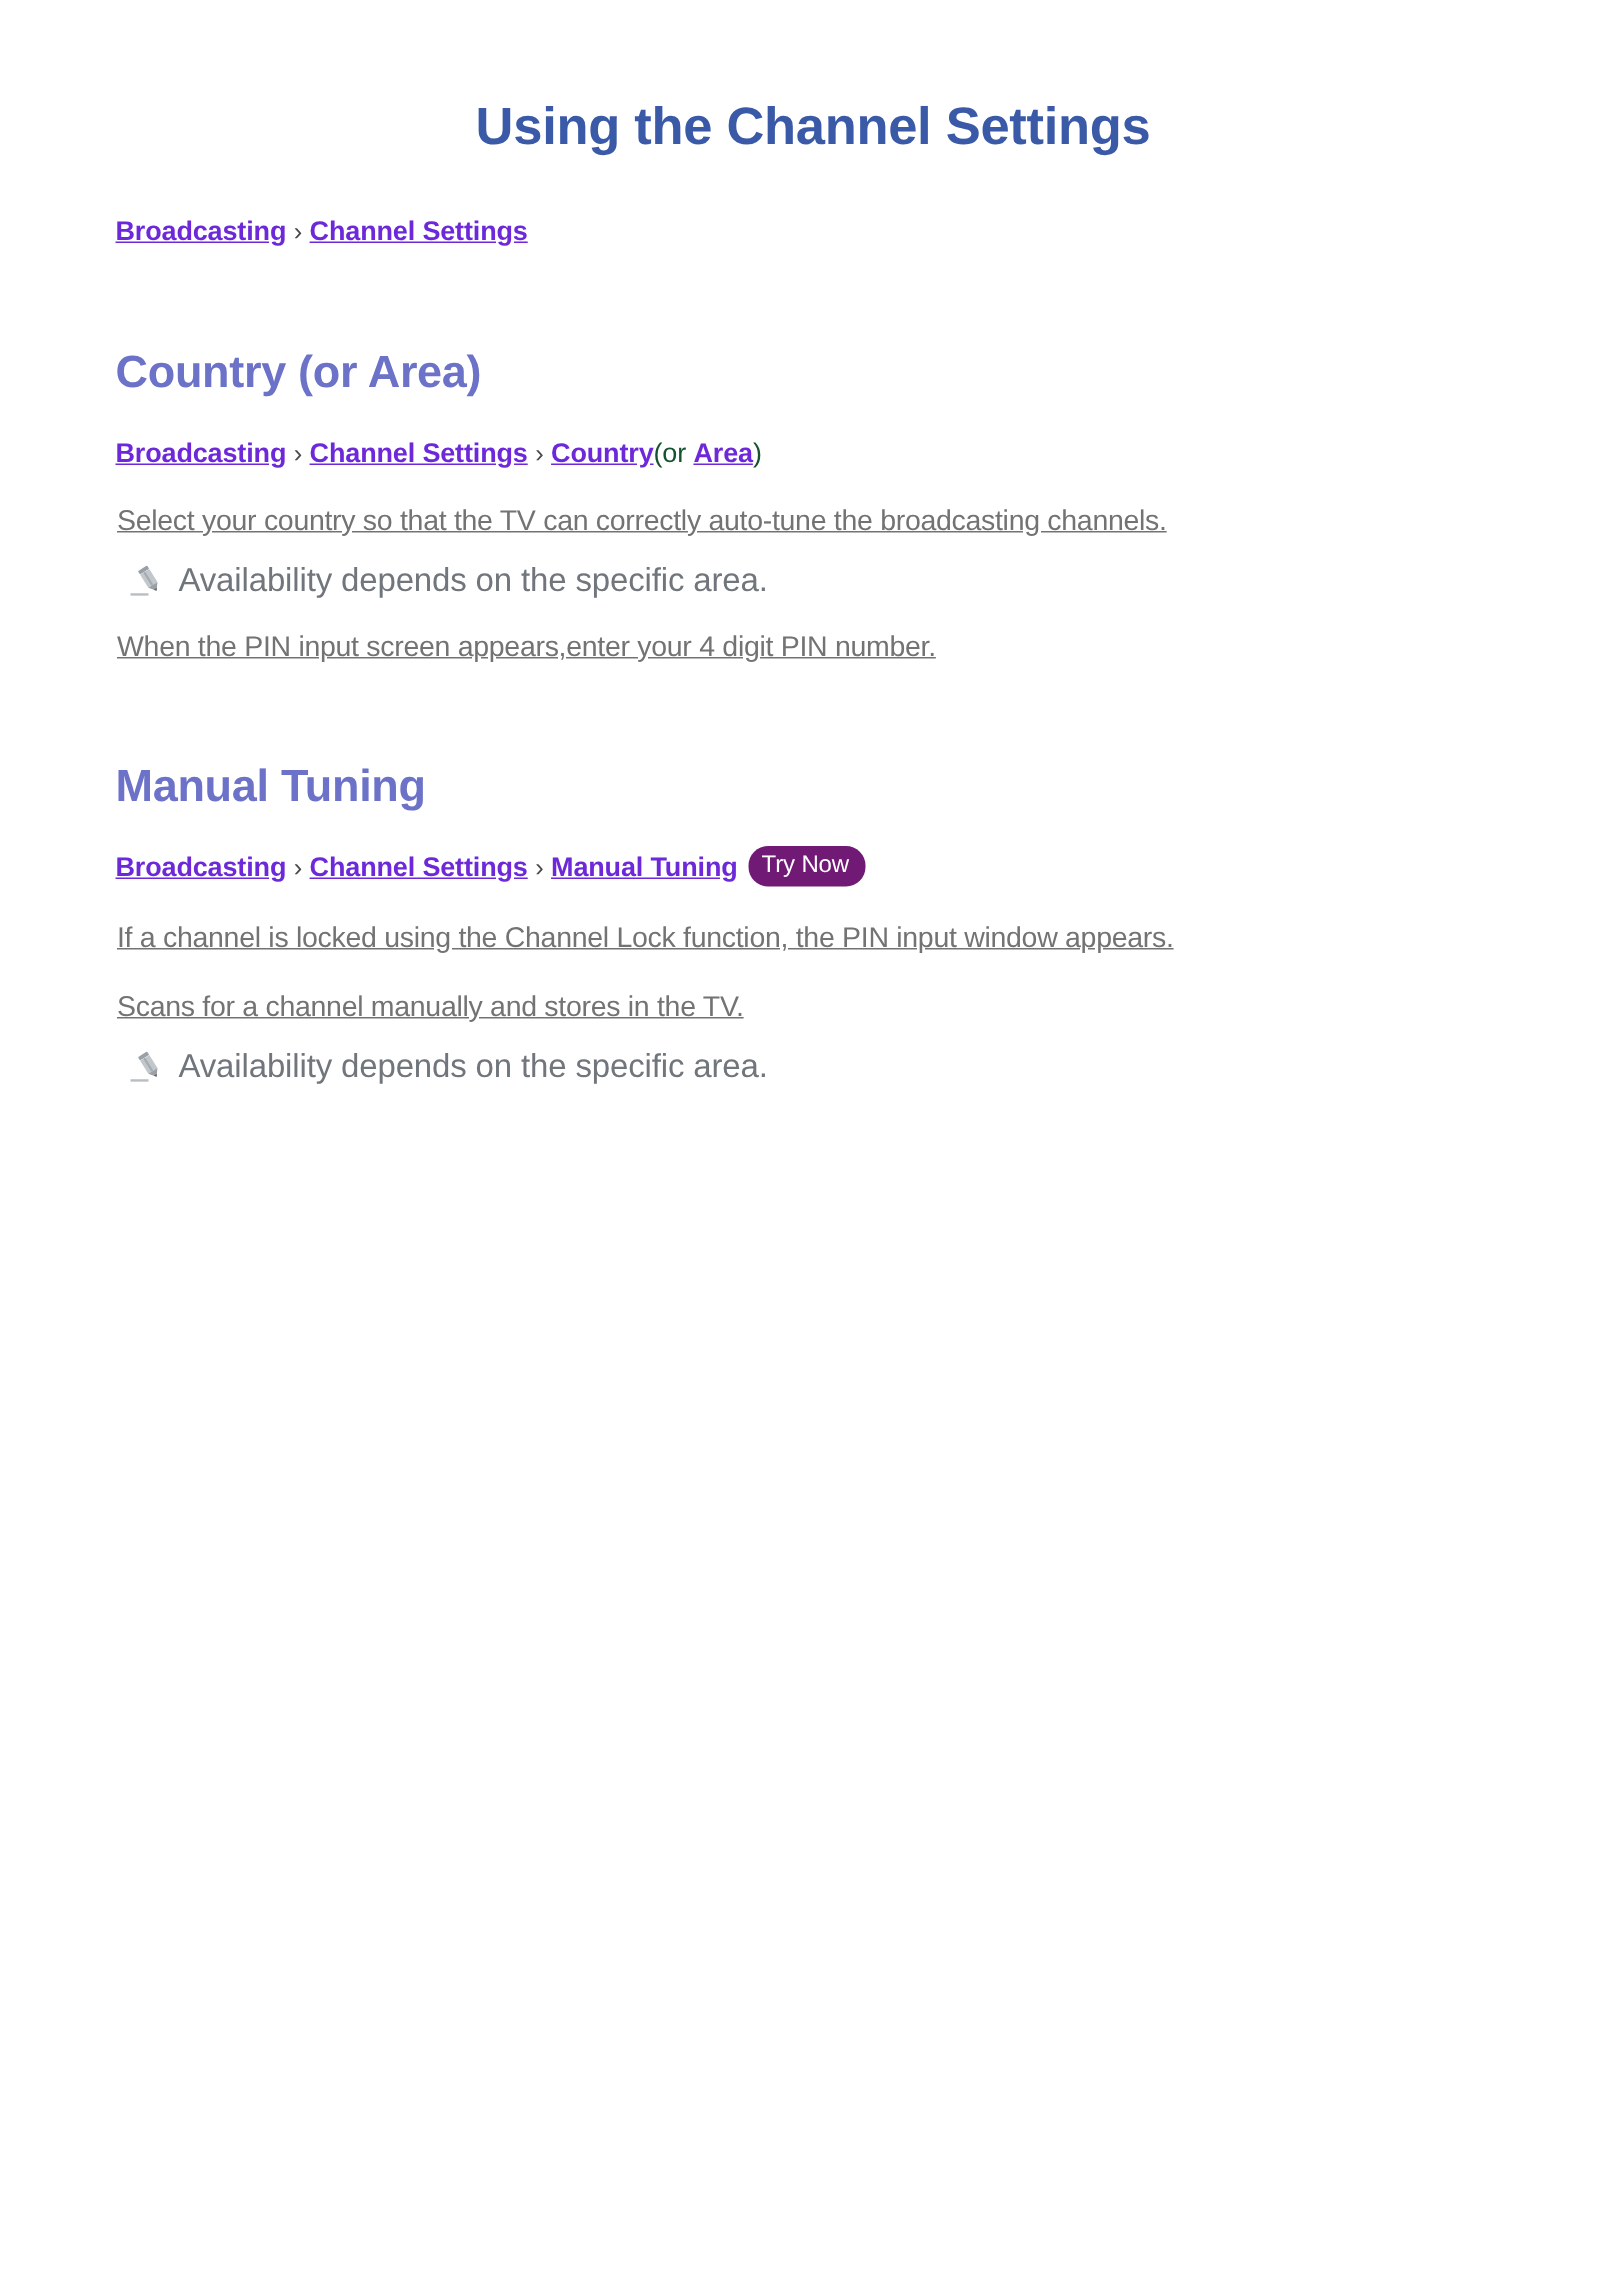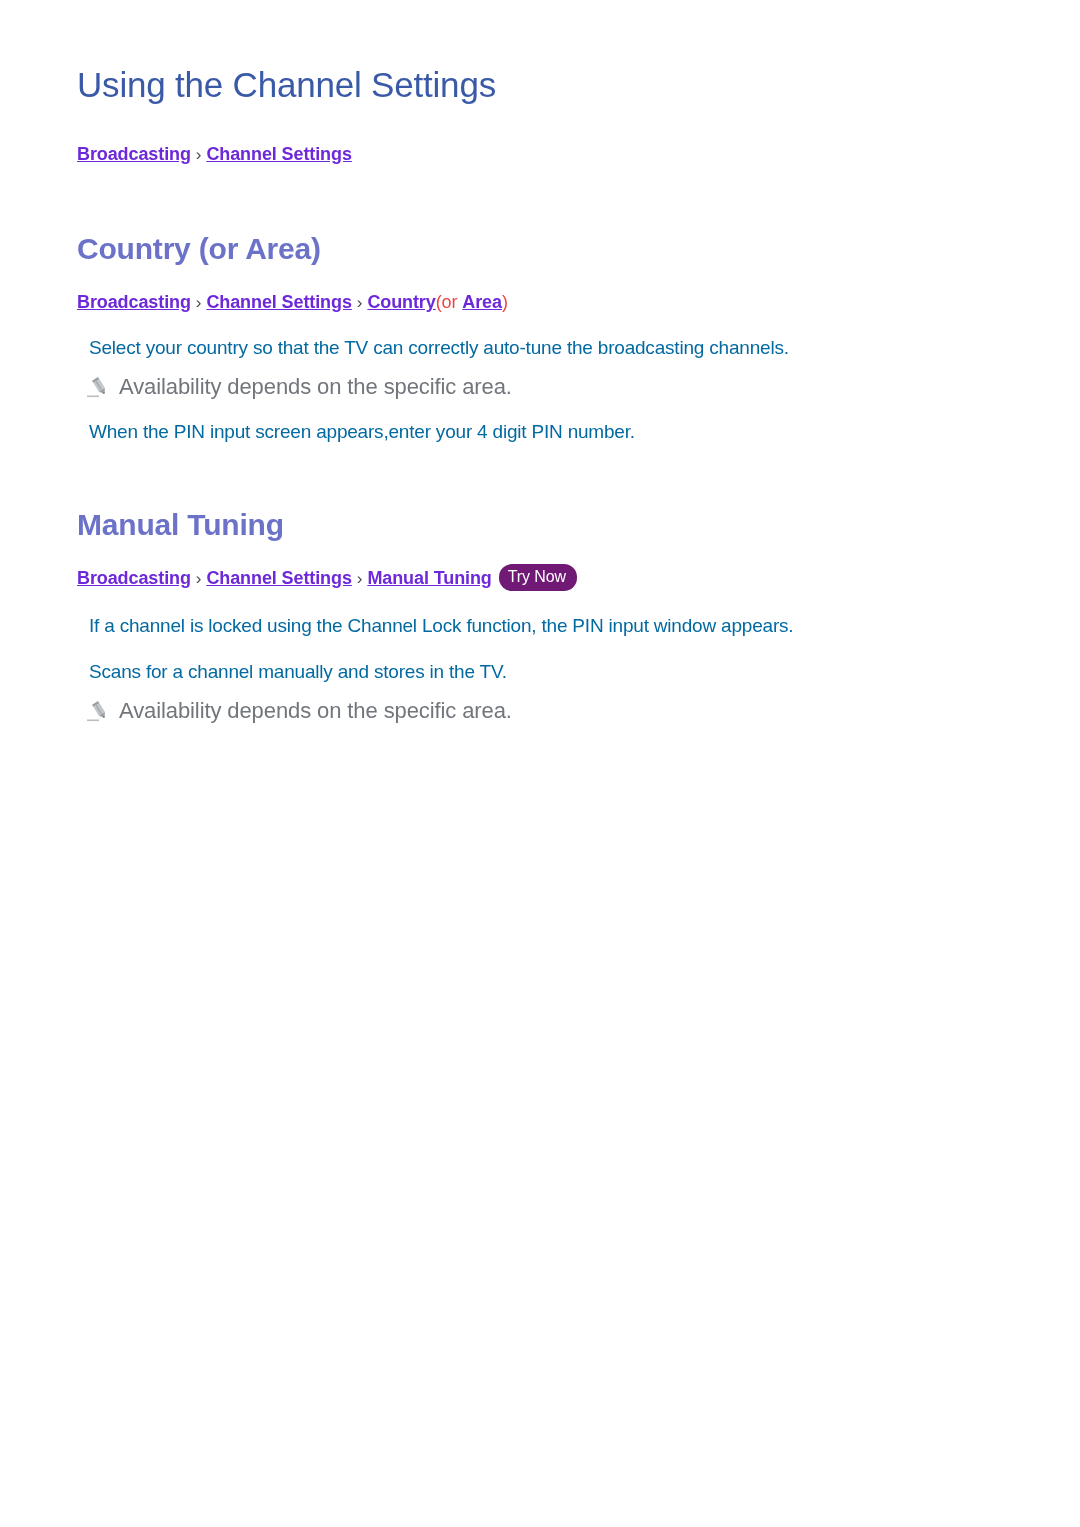--- a/index.html
+++ b/index.html
@@ -29,45 +29,46 @@
     position: absolute;
     left: 77px;
     top: 0;
     width: 930px;
   }
 
   
   .page-title {
     font-size: 35px;
     line-height: 42px;
-    font-weight: normal;
+    font-weight: bold;
     color: #3a5aa8;
     letter-spacing: -0.2px;
     margin: 0;
     padding-top: 64px;
+    text-align: center;
   }
 
   
   .breadcrumb {
     font-size: 18px;
     line-height: 24px;
     font-weight: bold;
     color: #1160a8;
     letter-spacing: -0.1px;
     white-space: nowrap;
   }
   .breadcrumb .crumb { color: #6d28d9; text-decoration: underline; }
   .breadcrumb .sep {
     color: #4a4a4a;
     font-weight: normal;
     padding: 0 5px;
     font-size: 17px;
   }
   .breadcrumb .plain {
-    color: #ef4444;
+    color: #14532d;
     font-weight: normal;
   }
 
   .bc-top { margin-top: 36px; }
   .bc-country { margin-top: 23px; }
   .bc-manual { margin-top: 23px; }
 
   
   .section-title {
     font-size: 30px;
@@ -77,24 +78,25 @@
     letter-spacing: -0.2px;
     margin: 0;
   }
   .sec-country { margin-top: 64px; }
   .sec-manual  { margin-top: 62px; }
 
   
   .body-text {
     font-size: 19px;
     line-height: 26px;
-    color: #0369a1;
+    color: #737373;
     letter-spacing: -0.2px;
-    margin: 12px;
+    margin: 1px;
     white-space: nowrap;
+    text-decoration: underline;
   }
   .p-gap-lg { margin-top: 20px; }
 
   
   .note {
     display: flex;
     align-items: flex-start;
     margin-top: 14px;
   }
   .note-icon {

